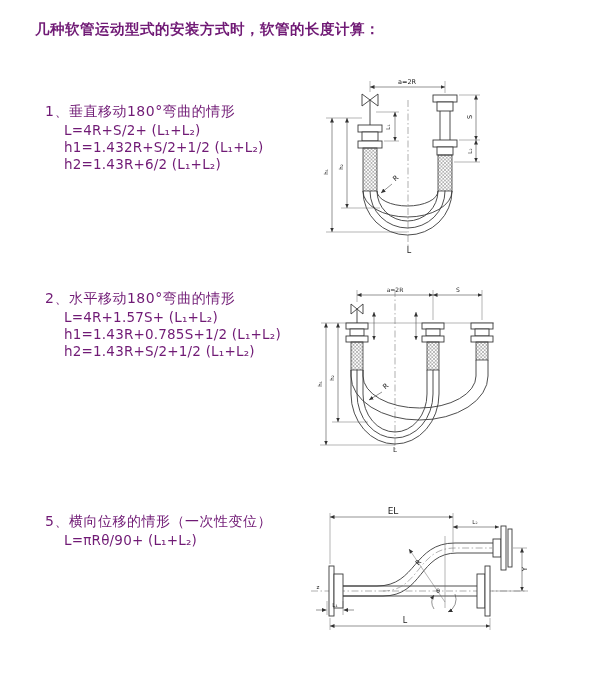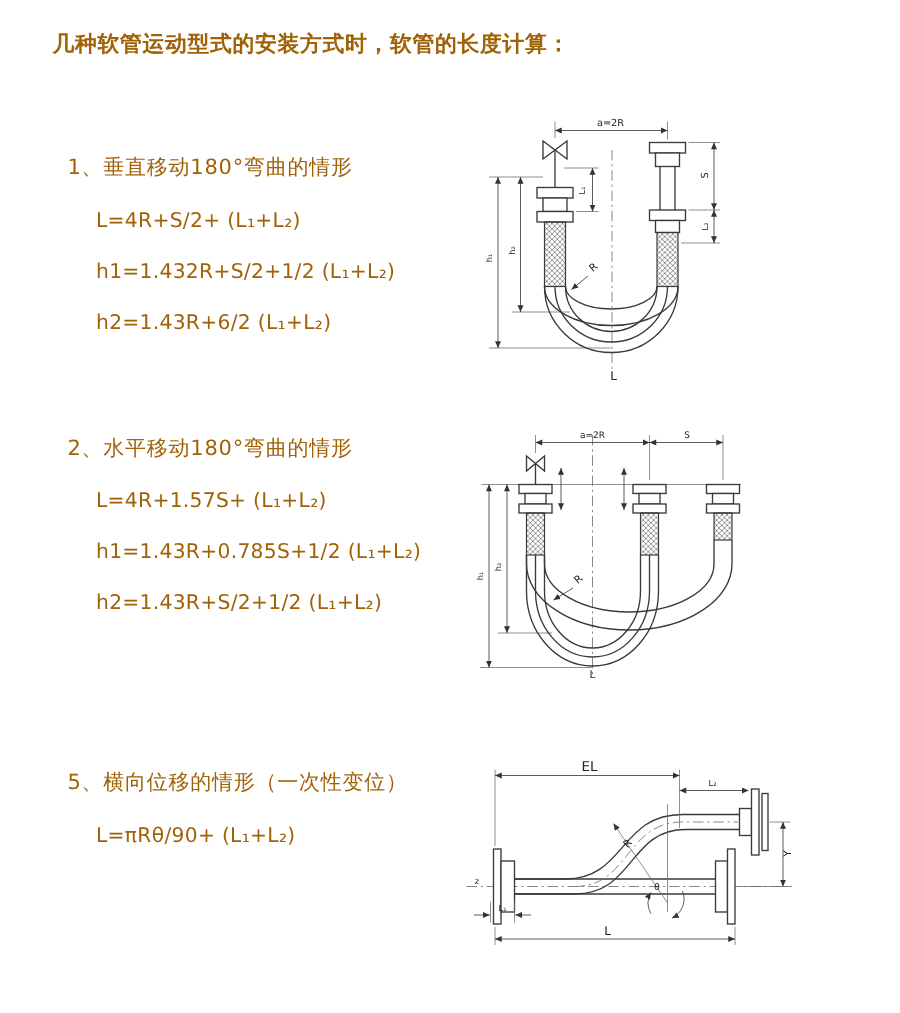--- a/index.html
+++ b/index.html
@@ -1,21 +1,21 @@
 <!DOCTYPE html>
 <html><head>
 <meta charset="utf-8">
 <style>
   html,body{margin:0;padding:0;background:#fff;}
   .page{position:relative;width:528px;height:675px;background:#ffffff;overflow:hidden;
-        font-family:"DejaVu Sans","Liberation Sans",sans-serif;color:#a16207;}
+        font-family:"DejaVu Sans","Liberation Sans",sans-serif;color:#701a75;}
   .title{position:absolute;left:35px;top:20px;font-size:14.5px;font-weight:bold;letter-spacing:.5px;}
   .sec{position:absolute;left:45px;}
   .sec .heading{font-size:14px;font-weight:normal;letter-spacing:.5px;}
-  .sec .formula{margin:18px 0 0 19px;font-size:13.5px;font-weight:500;letter-spacing:.2px;white-space:pre;}
+  .sec .formula{margin:1px 0 0 19px;font-size:13.5px;font-weight:500;letter-spacing:.2px;white-space:pre;}
   #sec1{top:103px;} #sec2{top:290px;} #sec3{top:513px;}
   svg{position:absolute;}
   #svg1{left:312px;top:72px;} #svg2{left:308px;top:282px;} #svg3{left:305px;top:502px;}
   .hose{stroke:#3a3a3a;stroke-width:.9;fill:none;}
   .fit{fill:#ffffff;stroke:#3a3a3a;stroke-width:.9;}
   .hx{fill:url(#hx);stroke:#3a3a3a;stroke-width:.8;}
   .dim{stroke:#4a4a4a;stroke-width:.6;fill:none;}
   .ext{stroke:#6a6a6a;stroke-width:.5;fill:none;}
   .cl{stroke:#7a7a7a;stroke-width:.6;fill:none;stroke-dasharray:7 2.5 1.5 2.5;}
   text.dl{font-family:"DejaVu Sans",sans-serif;fill:#222;}

